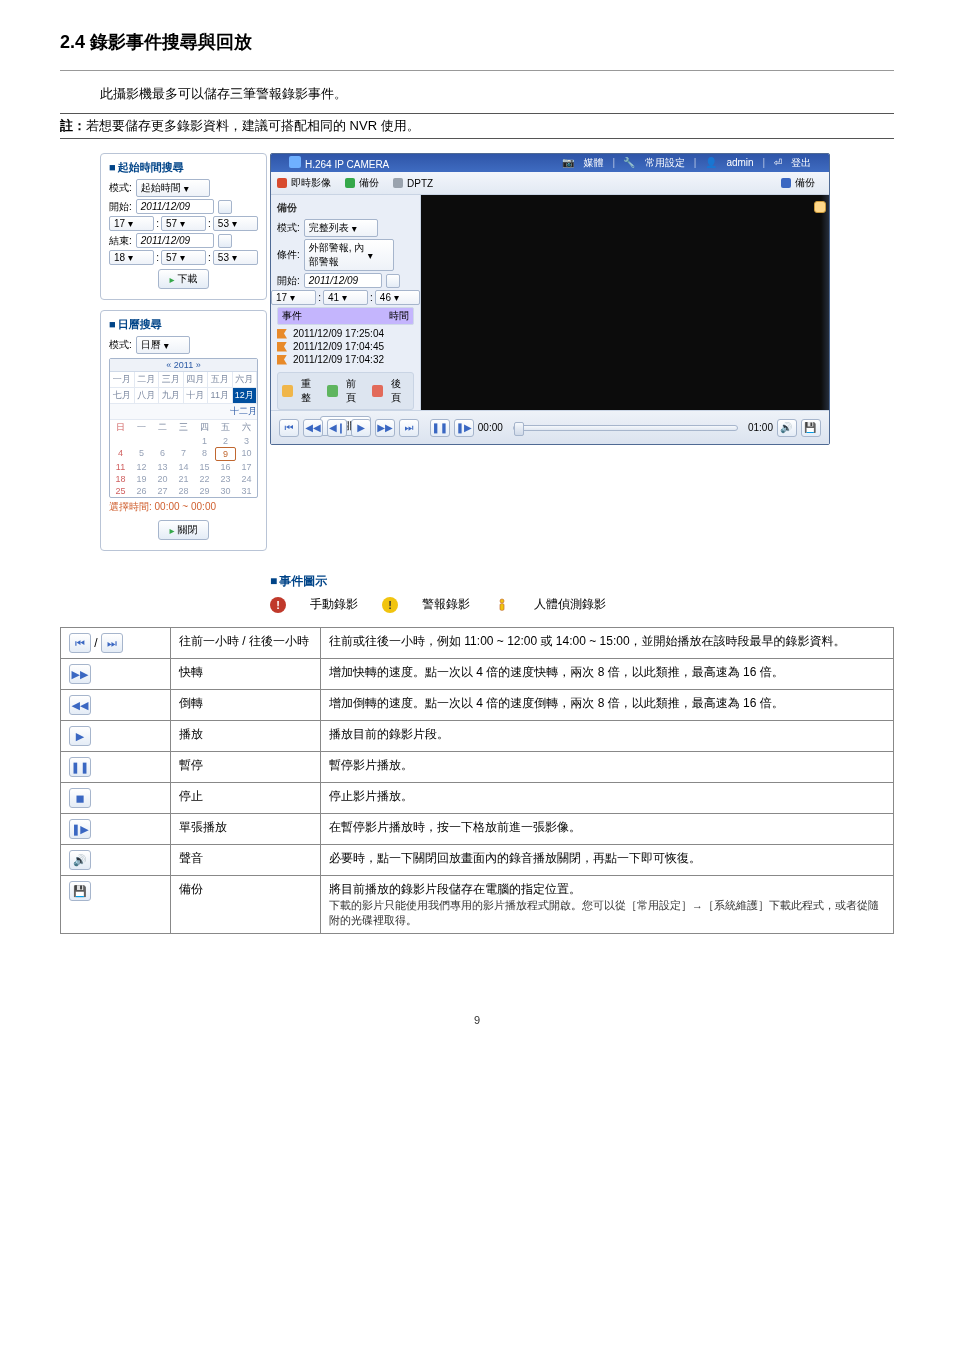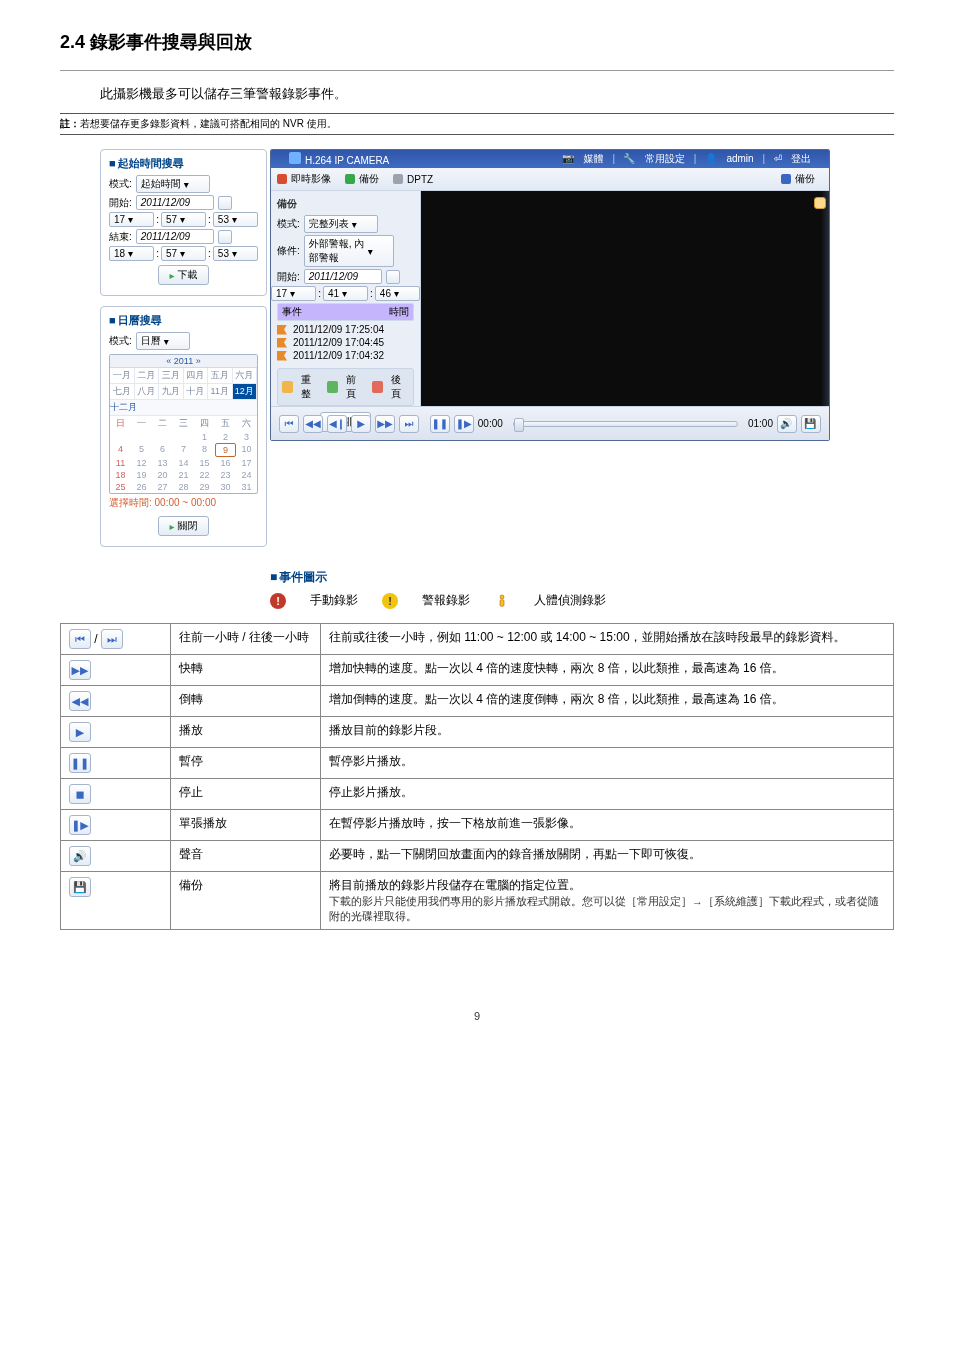--- a/index.html
+++ b/index.html
@@ -20,21 +20,21 @@
     padding-bottom: 16px;
   }
   .intro {
     margin: 14px 0 10px 40px;
     font-size: 13px;
   }
   .note-block {
     border-top: 1px solid #555;
     border-bottom: 1px solid #555;
     padding: 3px 0;
-    font-size: 10px;
+    font-size: 13px;
     margin-bottom: 14px;
   }
   .note-label { font-weight: bold; }
 
   
   .shot {
     margin-left: 40px;
     width: 730px;
   }
   .shot-top {
@@ -223,21 +223,21 @@
   }
   .calendar .months{
     display:grid;grid-template-columns:repeat(6,1fr);
   }
   .calendar .months span{
     text-align:center;padding:1px 0;border-right:1px solid #e3e9f2;border-bottom:1px solid #e3e9f2;
     color:#7b88a0;
   }
   .calendar .months .active{background:#004f9f;color:#fff;}
   .calendar .month-label{
-    text-align:left;padding:1px 0;color:#2b5aa5;border-bottom:1px solid #e3e9f2;background:#f7f9fc;
+    text-align:right;padding:1px 0;color:#2b5aa5;border-bottom:1px solid #e3e9f2;background:#f7f9fc;
   }
   .calendar .days{
     display:grid;grid-template-columns:repeat(7,1fr);
   }
   .calendar .days span{
     text-align:center;padding:1px 0;color:#96a2b7;
   }
   .calendar .days .wk{color:#7b88a0;}
   .calendar .days .cur{border:1px solid #c06730;border-radius:2px;color:#c06730;}
   .calendar .days .sun{color:#d06060;}

